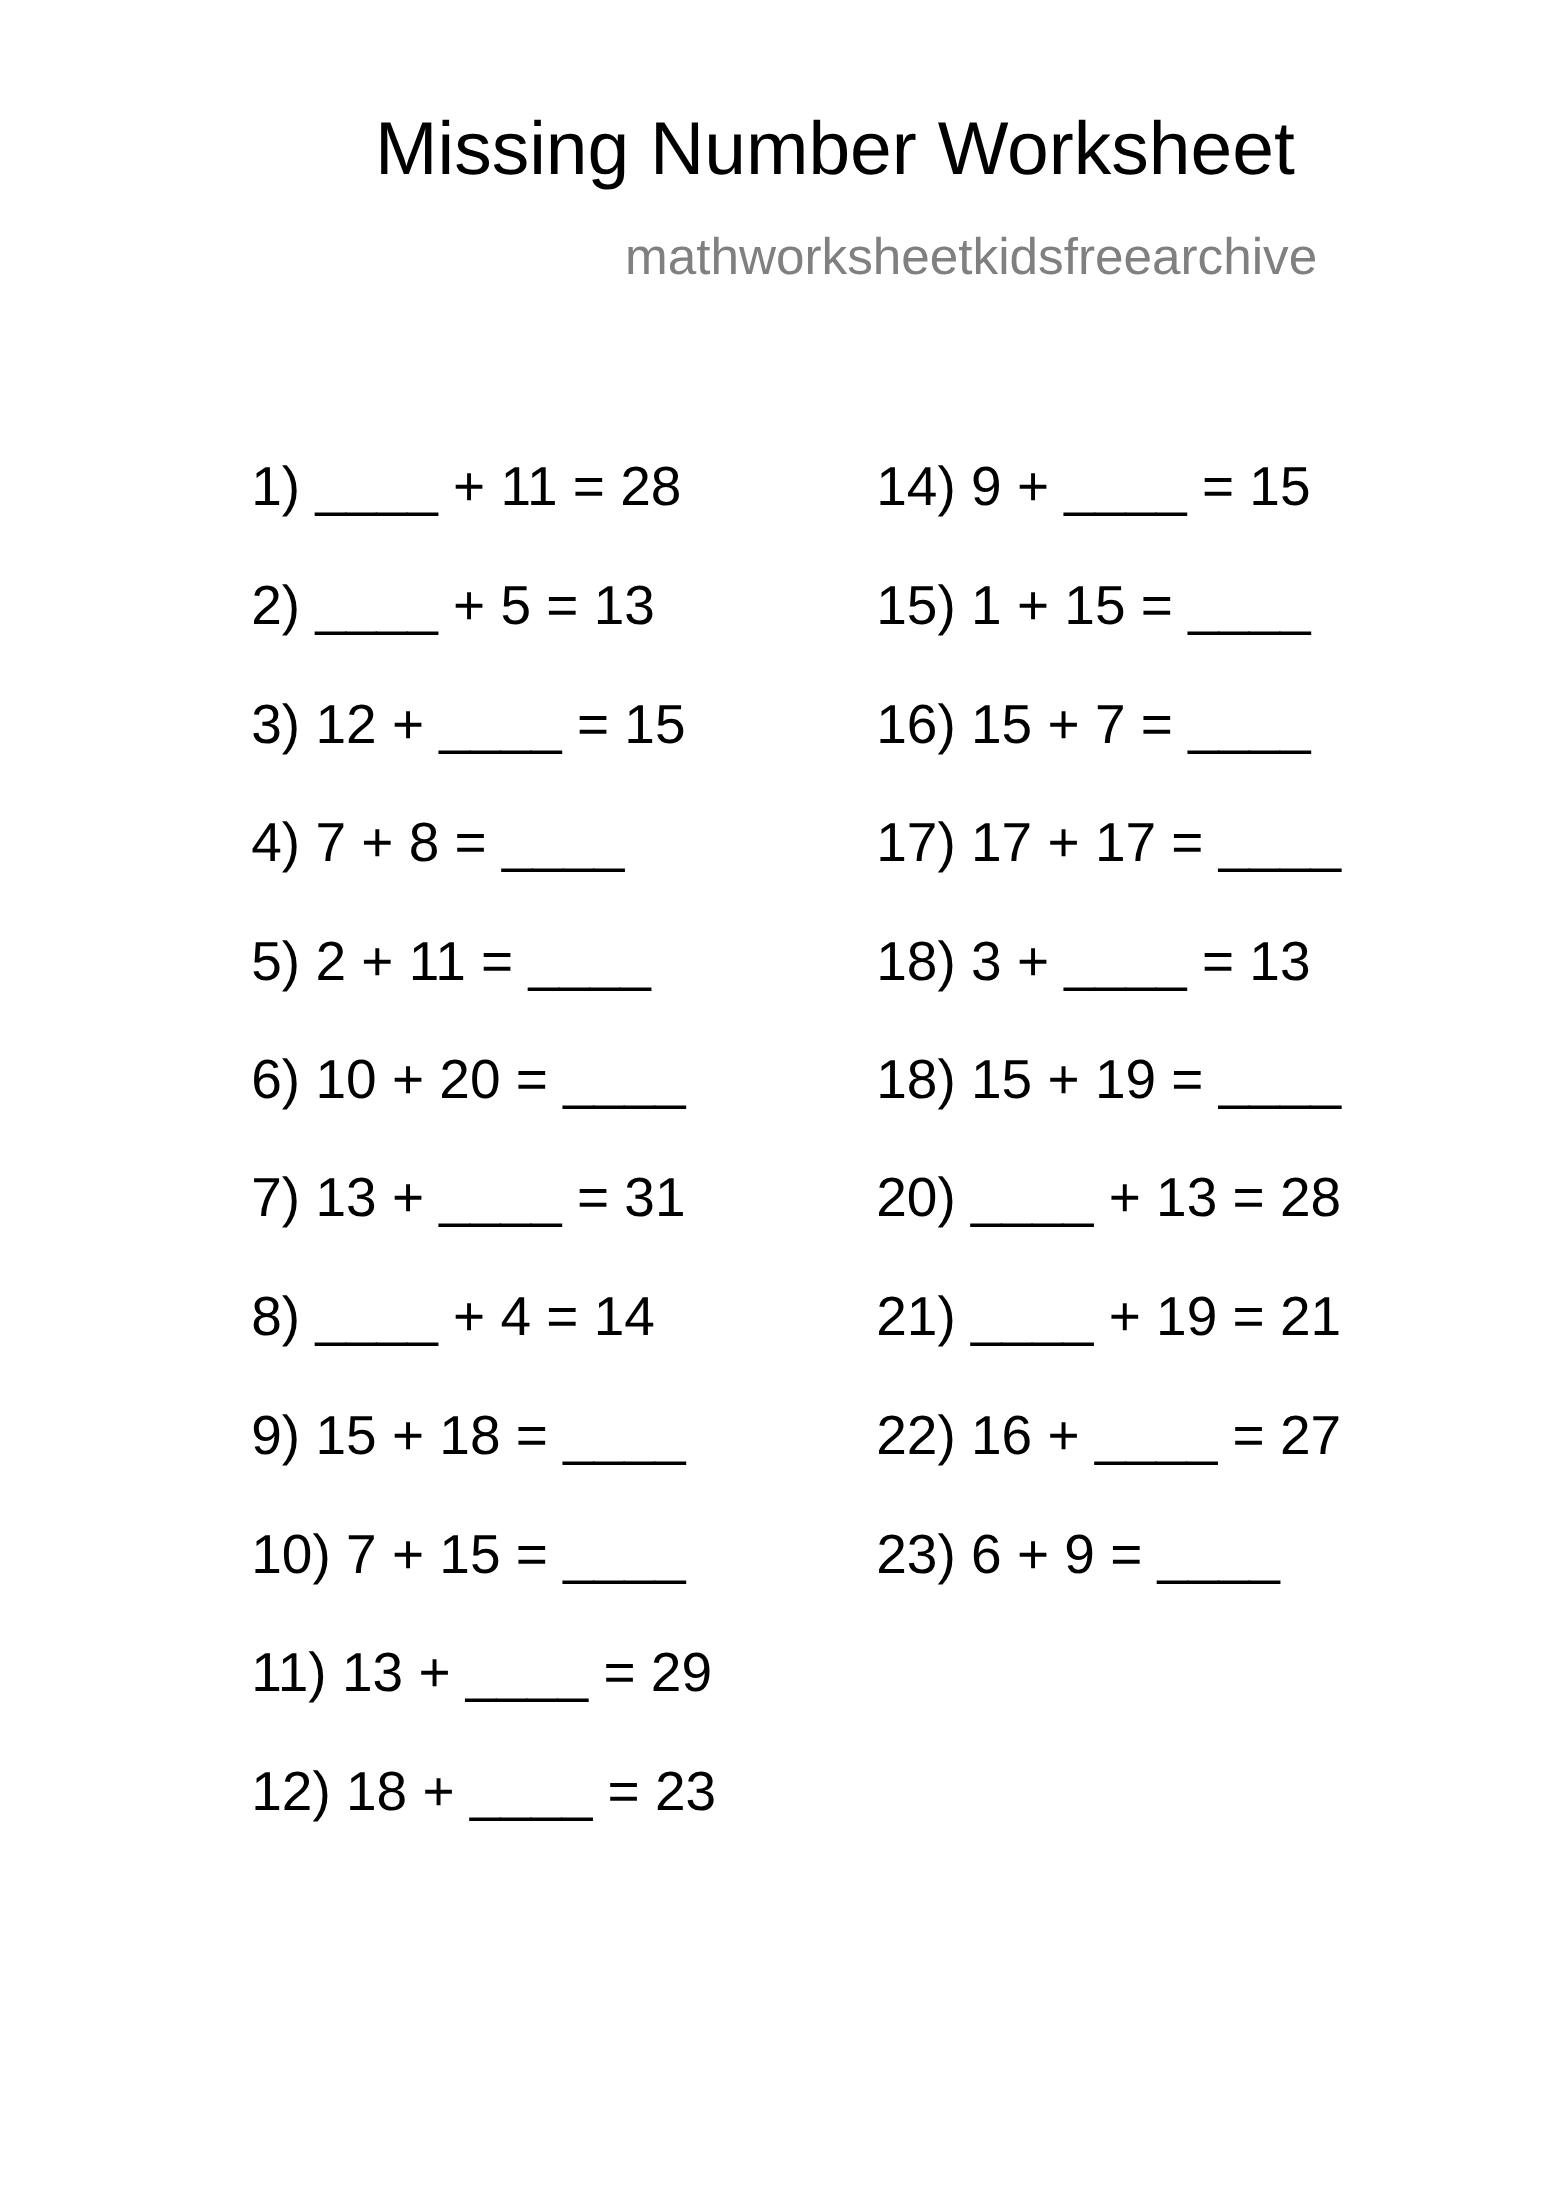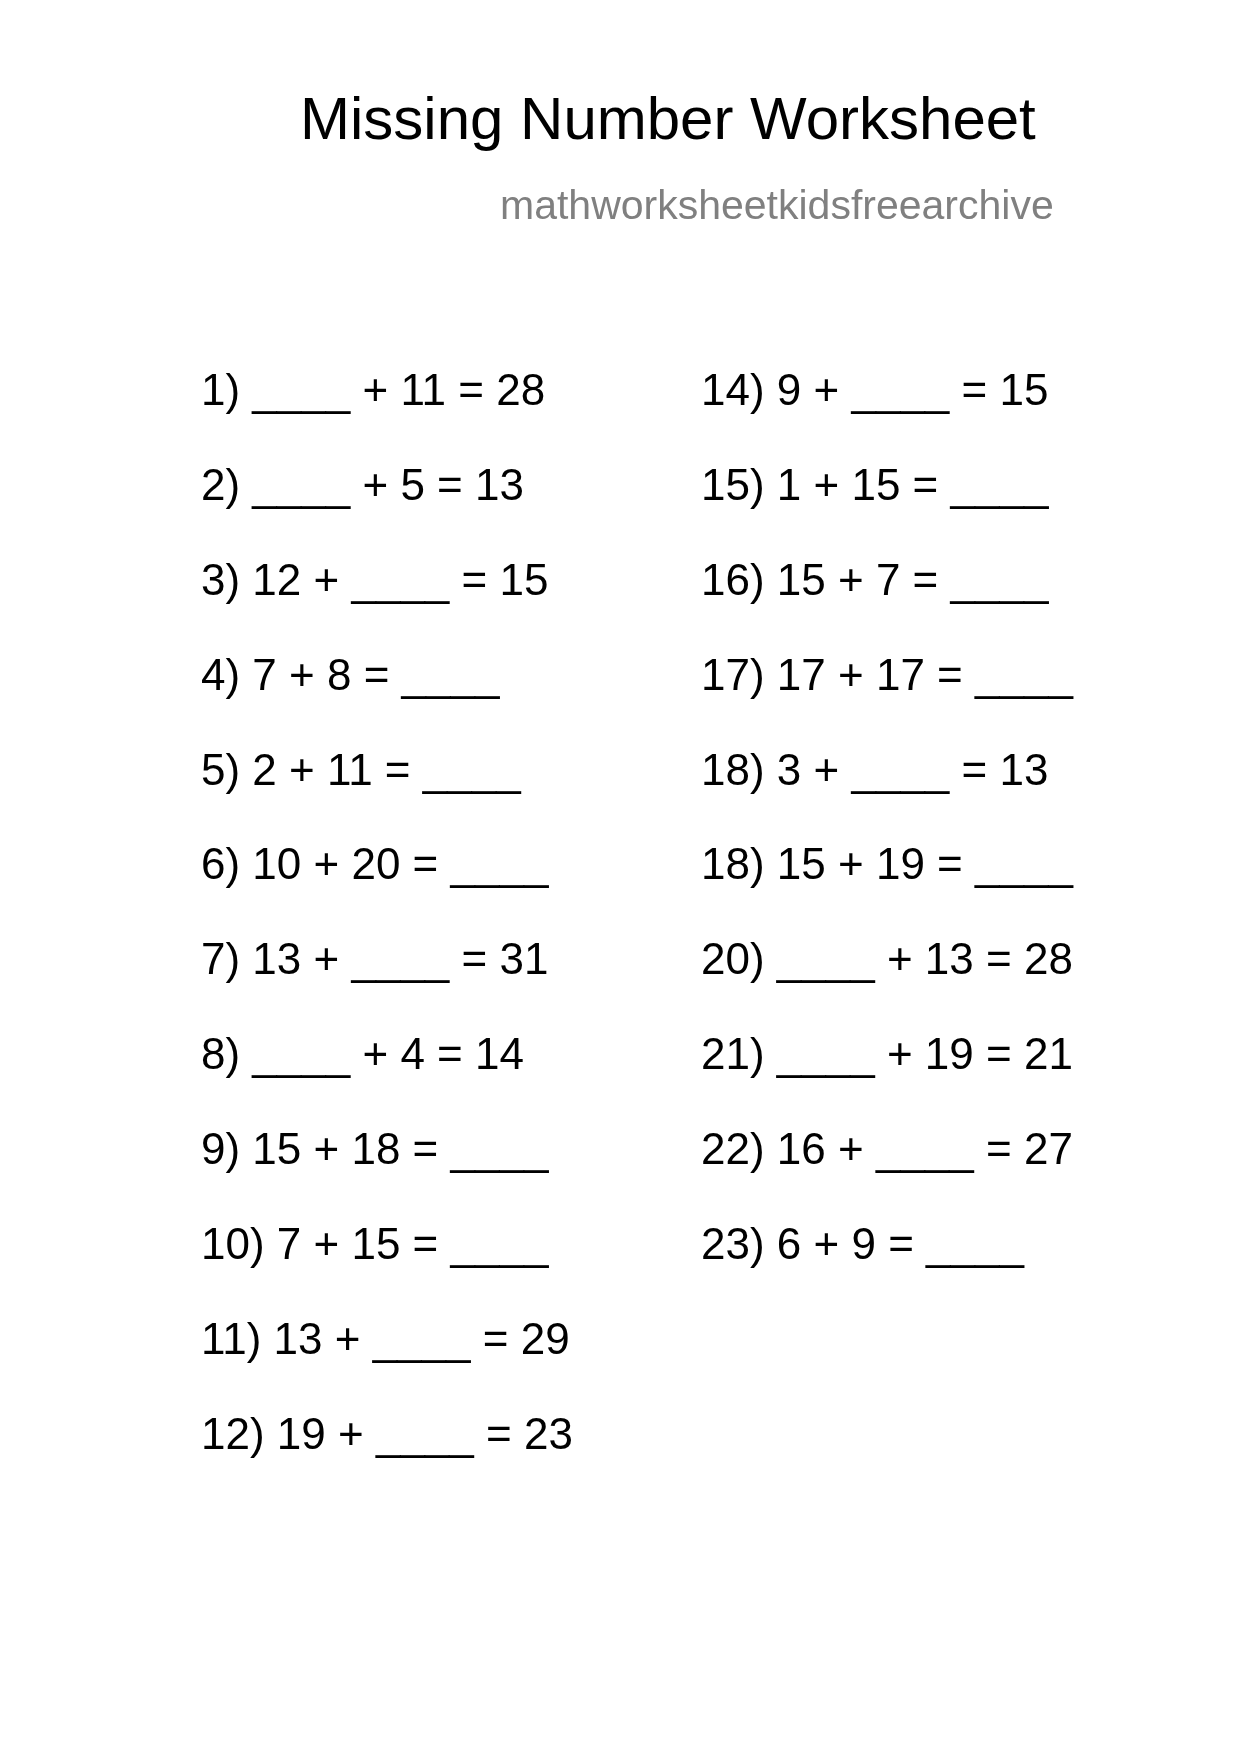--- a/index.html
+++ b/index.html
@@ -33,21 +33,21 @@
   <div class="problem">2) ____ + 5 = 13</div>
   <div class="problem">3) 12 + ____ = 15</div>
   <div class="problem">4) 7 + 8 = ____</div>
   <div class="problem">5) 2 + 11 = ____</div>
   <div class="problem">6) 10 + 20 = ____</div>
   <div class="problem">7) 13 + ____ = 31</div>
   <div class="problem">8) ____ + 4 = 14</div>
   <div class="problem">9) 15 + 18 = ____</div>
   <div class="problem">10) 7 + 15 = ____</div>
   <div class="problem">11) 13 + ____ = 29</div>
-  <div class="problem">12) 19 + ____ = 23</div>
+  <div class="problem">12) 18 + ____ = 23</div>
 </div>
 
 <div class="col right">
   <div class="problem">14) 9 + ____ = 15</div>
   <div class="problem">15) 1 + 15 = ____</div>
   <div class="problem">16) 15 + 7 = ____</div>
   <div class="problem">17) 17 + 17 = ____</div>
   <div class="problem">18) 3 + ____ = 13</div>
   <div class="problem">18) 15 + 19 = ____</div>
   <div class="problem">20) ____ + 13 = 28</div>

